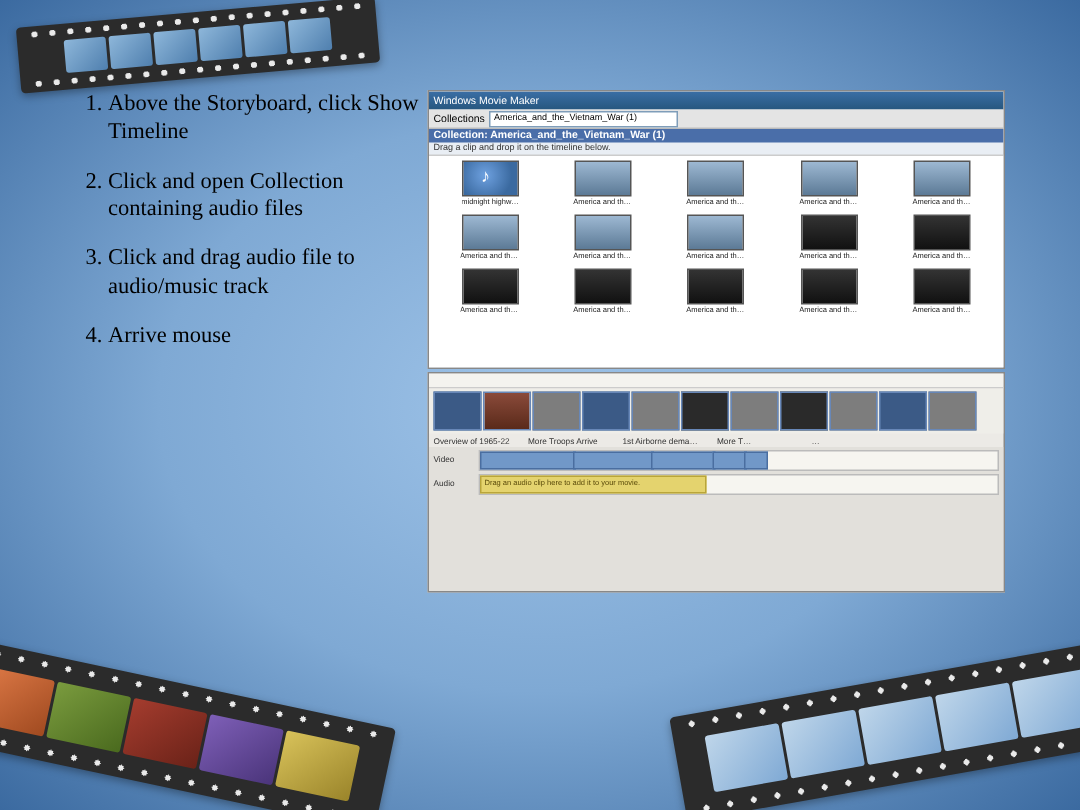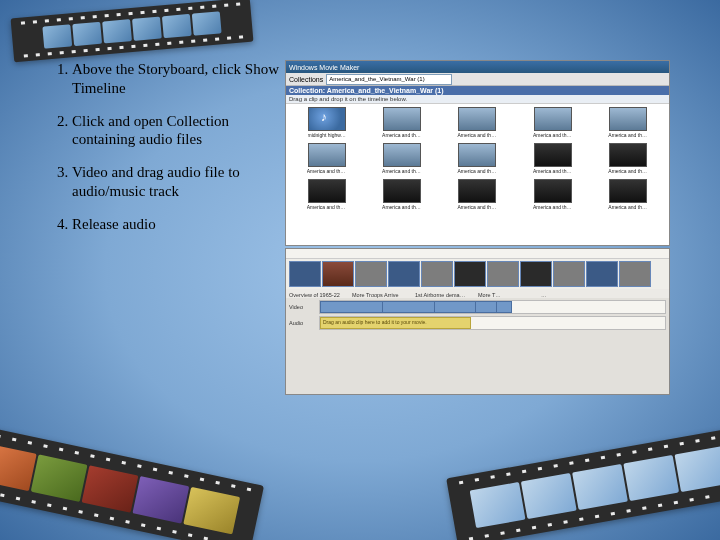--- a/index.html
+++ b/index.html
@@ -179,22 +179,22 @@
     <div class="frame"></div>
 </div>
 
 <div class="content-area">
 
   <div class="columns">
     <div class="steps">
       <ol>
         <li>Above the Storyboard, click Show Timeline</li>
         <li>Click and open Collection containing audio files</li>
-        <li>Video and drag audio file to audio/music track</li>
-        <li>Release audio</li>
+        <li>Click and drag audio file to audio/music track</li>
+        <li>Arrive mouse</li>
       </ol>
     </div>
 
     <div class="screenshot-stack">
 
       <div class="mm-top">
         <div class="mm-titlebar">Windows Movie Maker</div>
         <div class="mm-toolbar">
           <span>Collections</span>
           <div class="combo">

